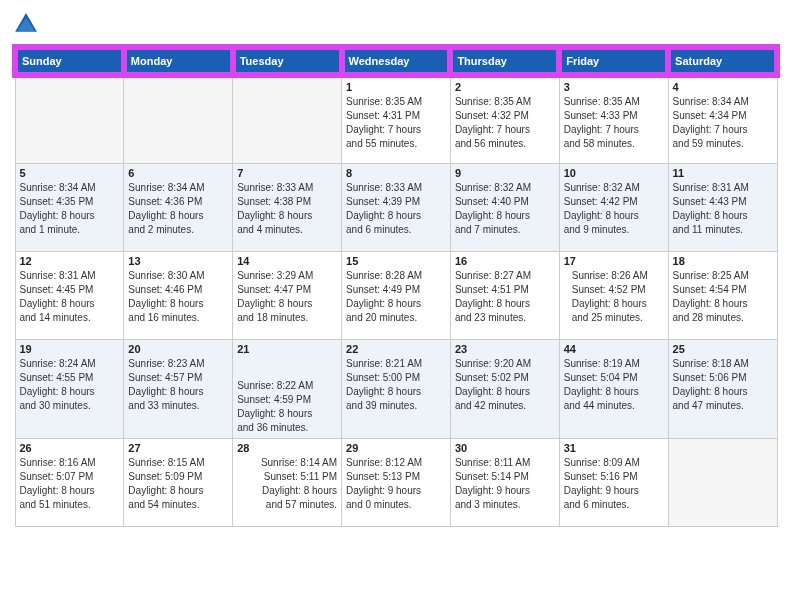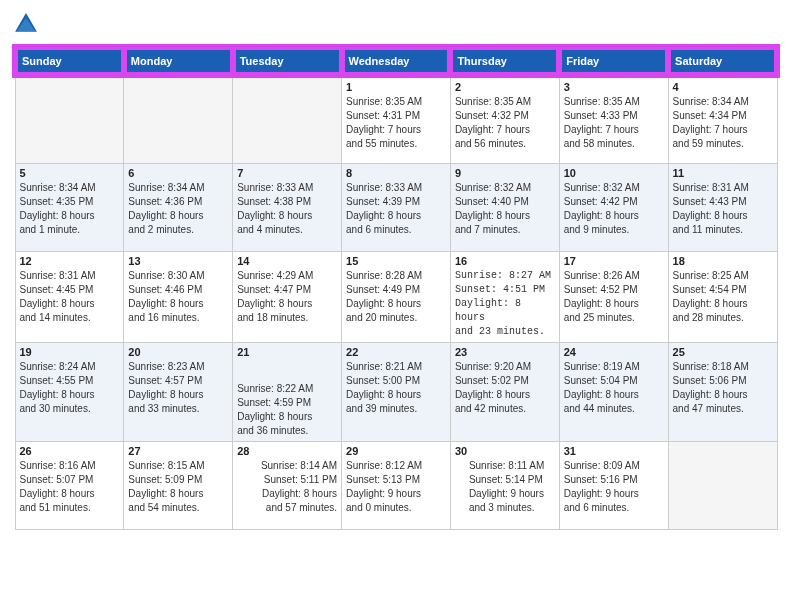--- a/index.html
+++ b/index.html
@@ -224,42 +224,42 @@
           </td>
           <td>
             <span class="day-num">13</span>
             <div class="day-info" style="white-space: pre-line;">Sunrise: 8:30 AM
 Sunset: 4:46 PM
 Daylight: 8 hours
 and 16 minutes.</div>
           </td>
           <td>
             <span class="day-num">14</span>
-            <div class="day-info" style="white-space: pre-line;">Sunrise: 4:29 AM
+            <div class="day-info" style="white-space: pre-line;">Sunrise: 3:29 AM
 Sunset: 4:47 PM
 Daylight: 8 hours
 and 18 minutes.</div>
           </td>
           <td>
             <span class="day-num">15</span>
             <div class="day-info" style="white-space: pre-line;">Sunrise: 8:28 AM
 Sunset: 4:49 PM
 Daylight: 8 hours
 and 20 minutes.</div>
           </td>
           <td>
             <span class="day-num">16</span>
-            <div class="day-info" style="white-space: pre-line; font-family: Liberation Mono, monospace;">Sunrise: 8:27 AM
+            <div class="day-info" style="white-space: pre-line;">Sunrise: 8:27 AM
 Sunset: 4:51 PM
 Daylight: 8 hours
 and 23 minutes.</div>
           </td>
           <td>
             <span class="day-num">17</span>
-            <div class="day-info" style="white-space: pre-line;">Sunrise: 8:26 AM
+            <div class="day-info" style="white-space: pre-line; margin-left: 8px;">Sunrise: 8:26 AM
 Sunset: 4:52 PM
 Daylight: 8 hours
 and 25 minutes.</div>
           </td>
           <td>
             <span class="day-num">18</span>
             <div class="day-info" style="white-space: pre-line;">Sunrise: 8:25 AM
 Sunset: 4:54 PM
 Daylight: 8 hours
 and 28 minutes.</div>
@@ -295,21 +295,21 @@
 and 39 minutes.</div>
           </td>
           <td>
             <span class="day-num">23</span>
             <div class="day-info" style="white-space: pre-line;">Sunrise: 9:20 AM
 Sunset: 5:02 PM
 Daylight: 8 hours
 and 42 minutes.</div>
           </td>
           <td>
-            <span class="day-num">24</span>
+            <span class="day-num">44</span>
             <div class="day-info" style="white-space: pre-line;">Sunrise: 8:19 AM
 Sunset: 5:04 PM
 Daylight: 8 hours
 and 44 minutes.</div>
           </td>
           <td>
             <span class="day-num">25</span>
             <div class="day-info" style="white-space: pre-line;">Sunrise: 8:18 AM
 Sunset: 5:06 PM
 Daylight: 8 hours
@@ -340,21 +340,21 @@
           </td>
           <td>
             <span class="day-num">29</span>
             <div class="day-info" style="white-space: pre-line;">Sunrise: 8:12 AM
 Sunset: 5:13 PM
 Daylight: 9 hours
 and 0 minutes.</div>
           </td>
           <td>
             <span class="day-num">30</span>
-            <div class="day-info" style="white-space: pre-line; margin-left: 14px;">Sunrise: 8:11 AM
+            <div class="day-info" style="white-space: pre-line;">Sunrise: 8:11 AM
 Sunset: 5:14 PM
 Daylight: 9 hours
 and 3 minutes.</div>
           </td>
           <td>
             <span class="day-num">31</span>
             <div class="day-info" style="white-space: pre-line;">Sunrise: 8:09 AM
 Sunset: 5:16 PM
 Daylight: 9 hours
 and 6 minutes.</div>

